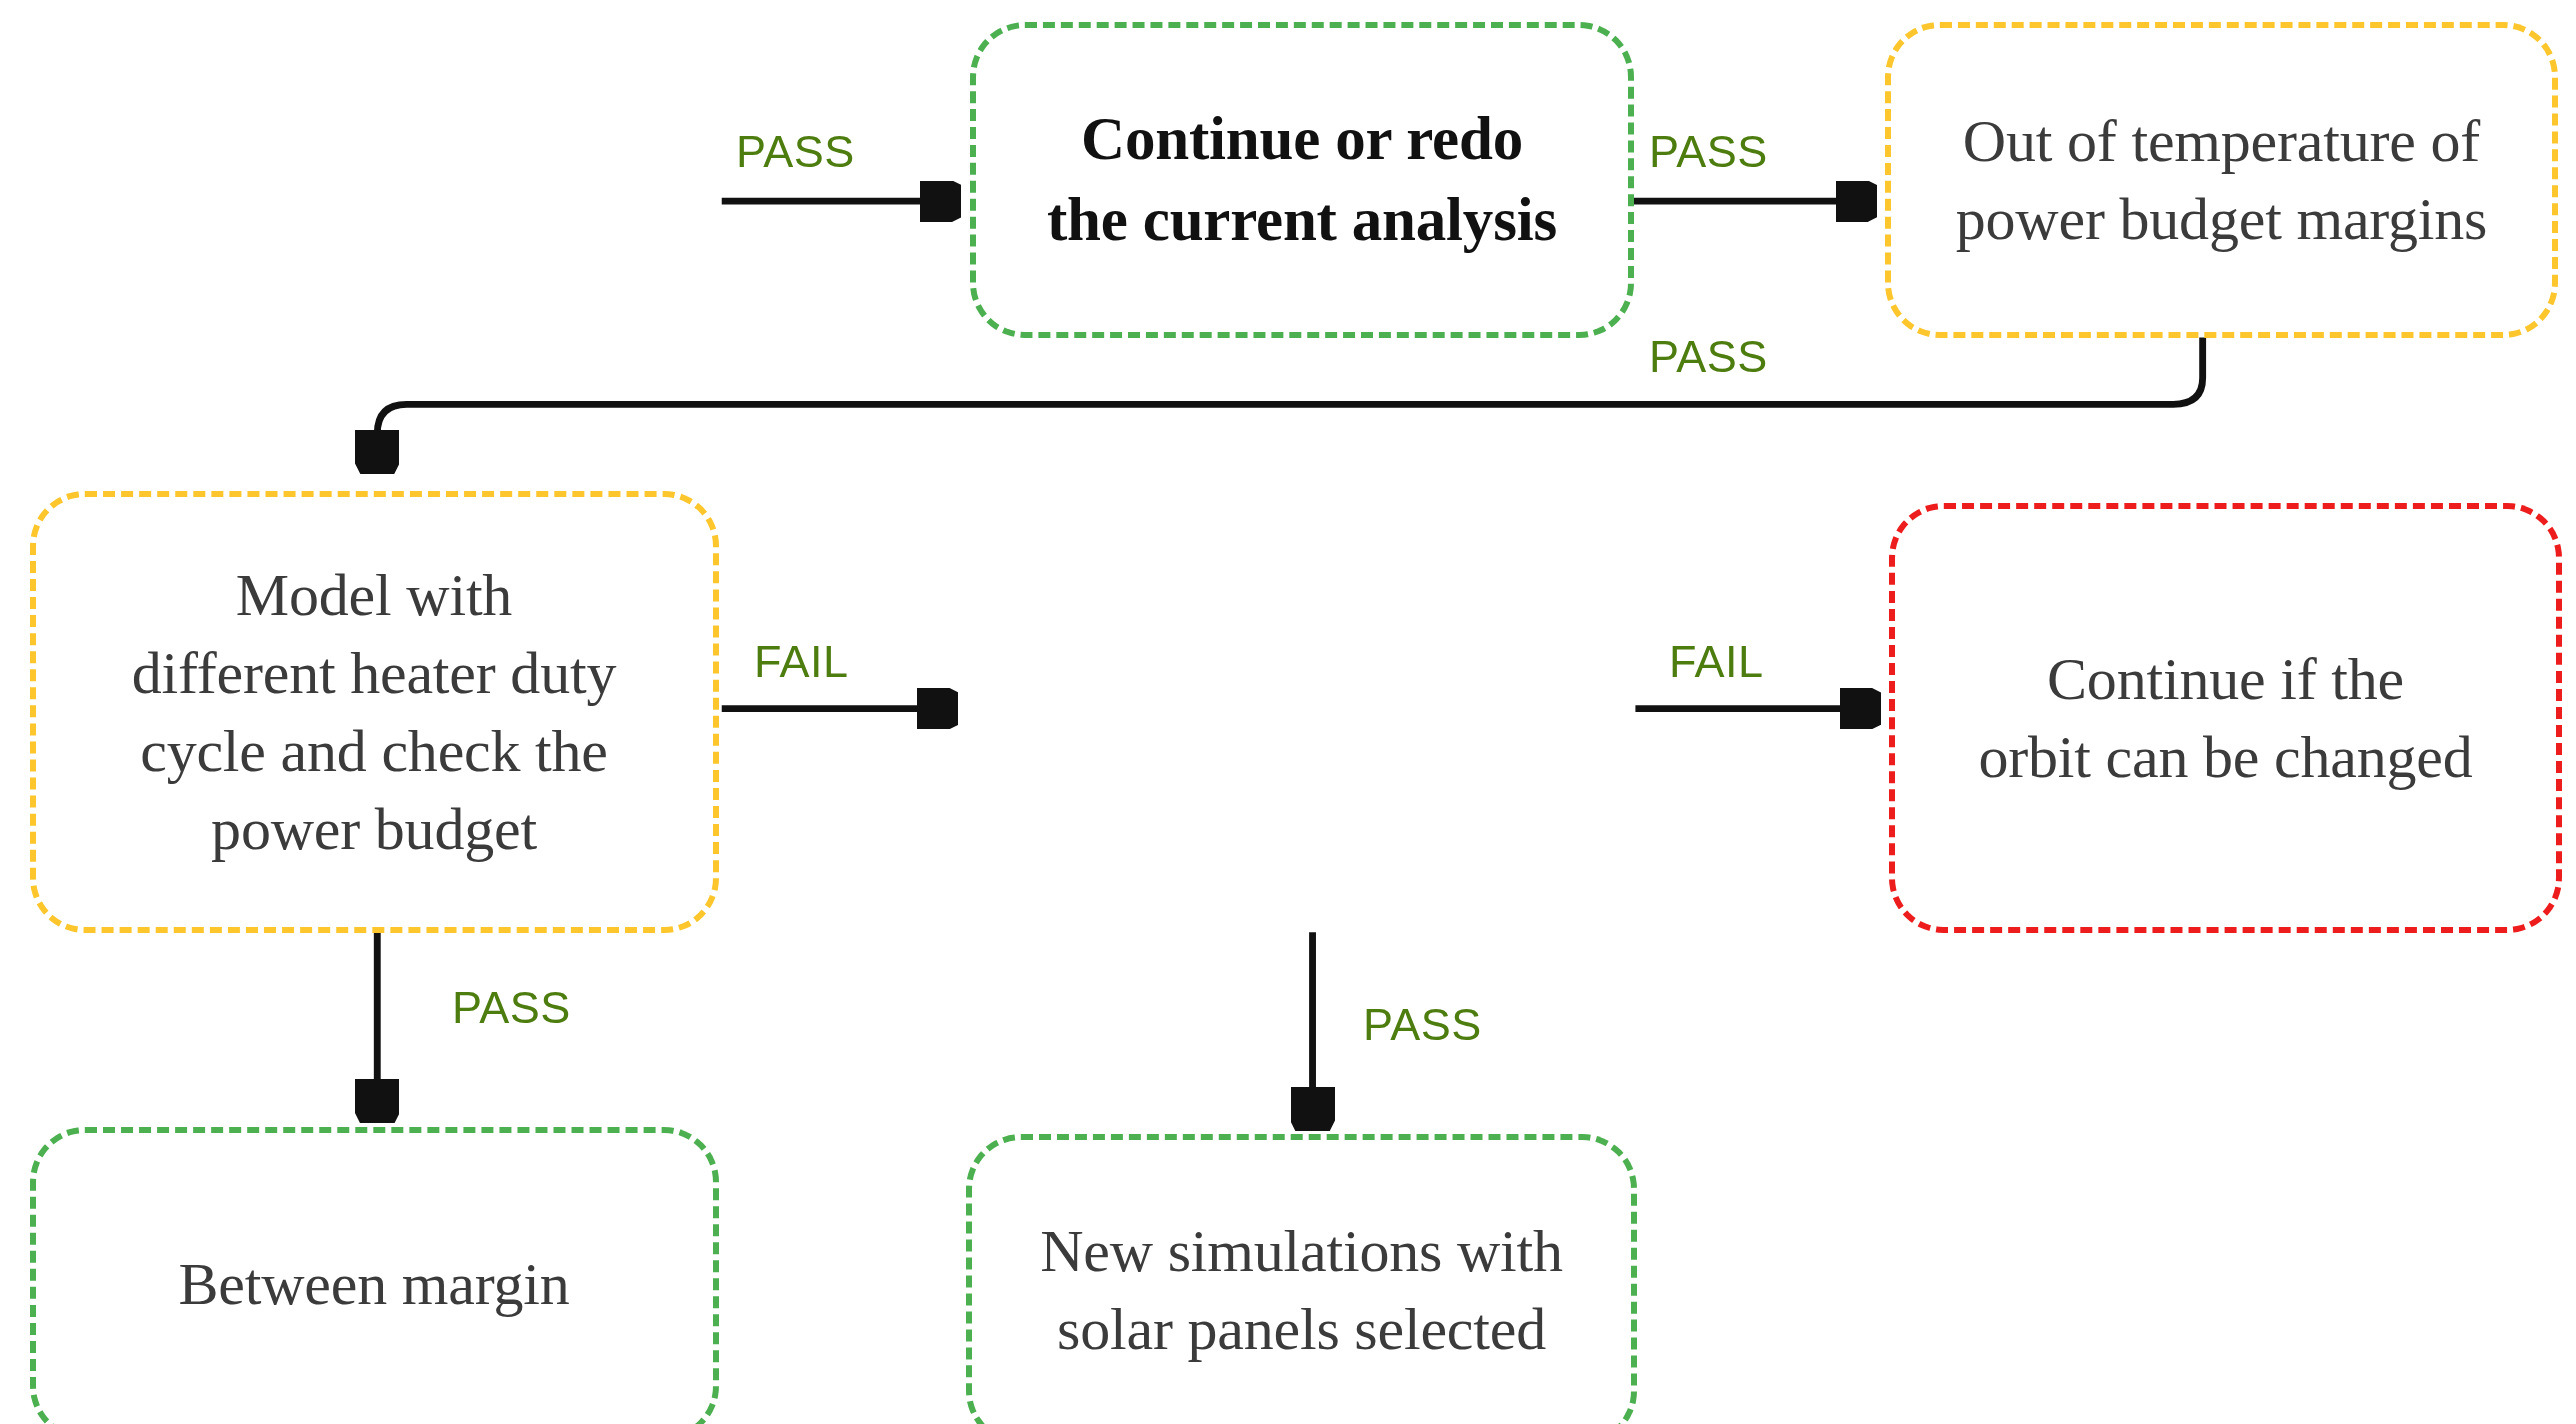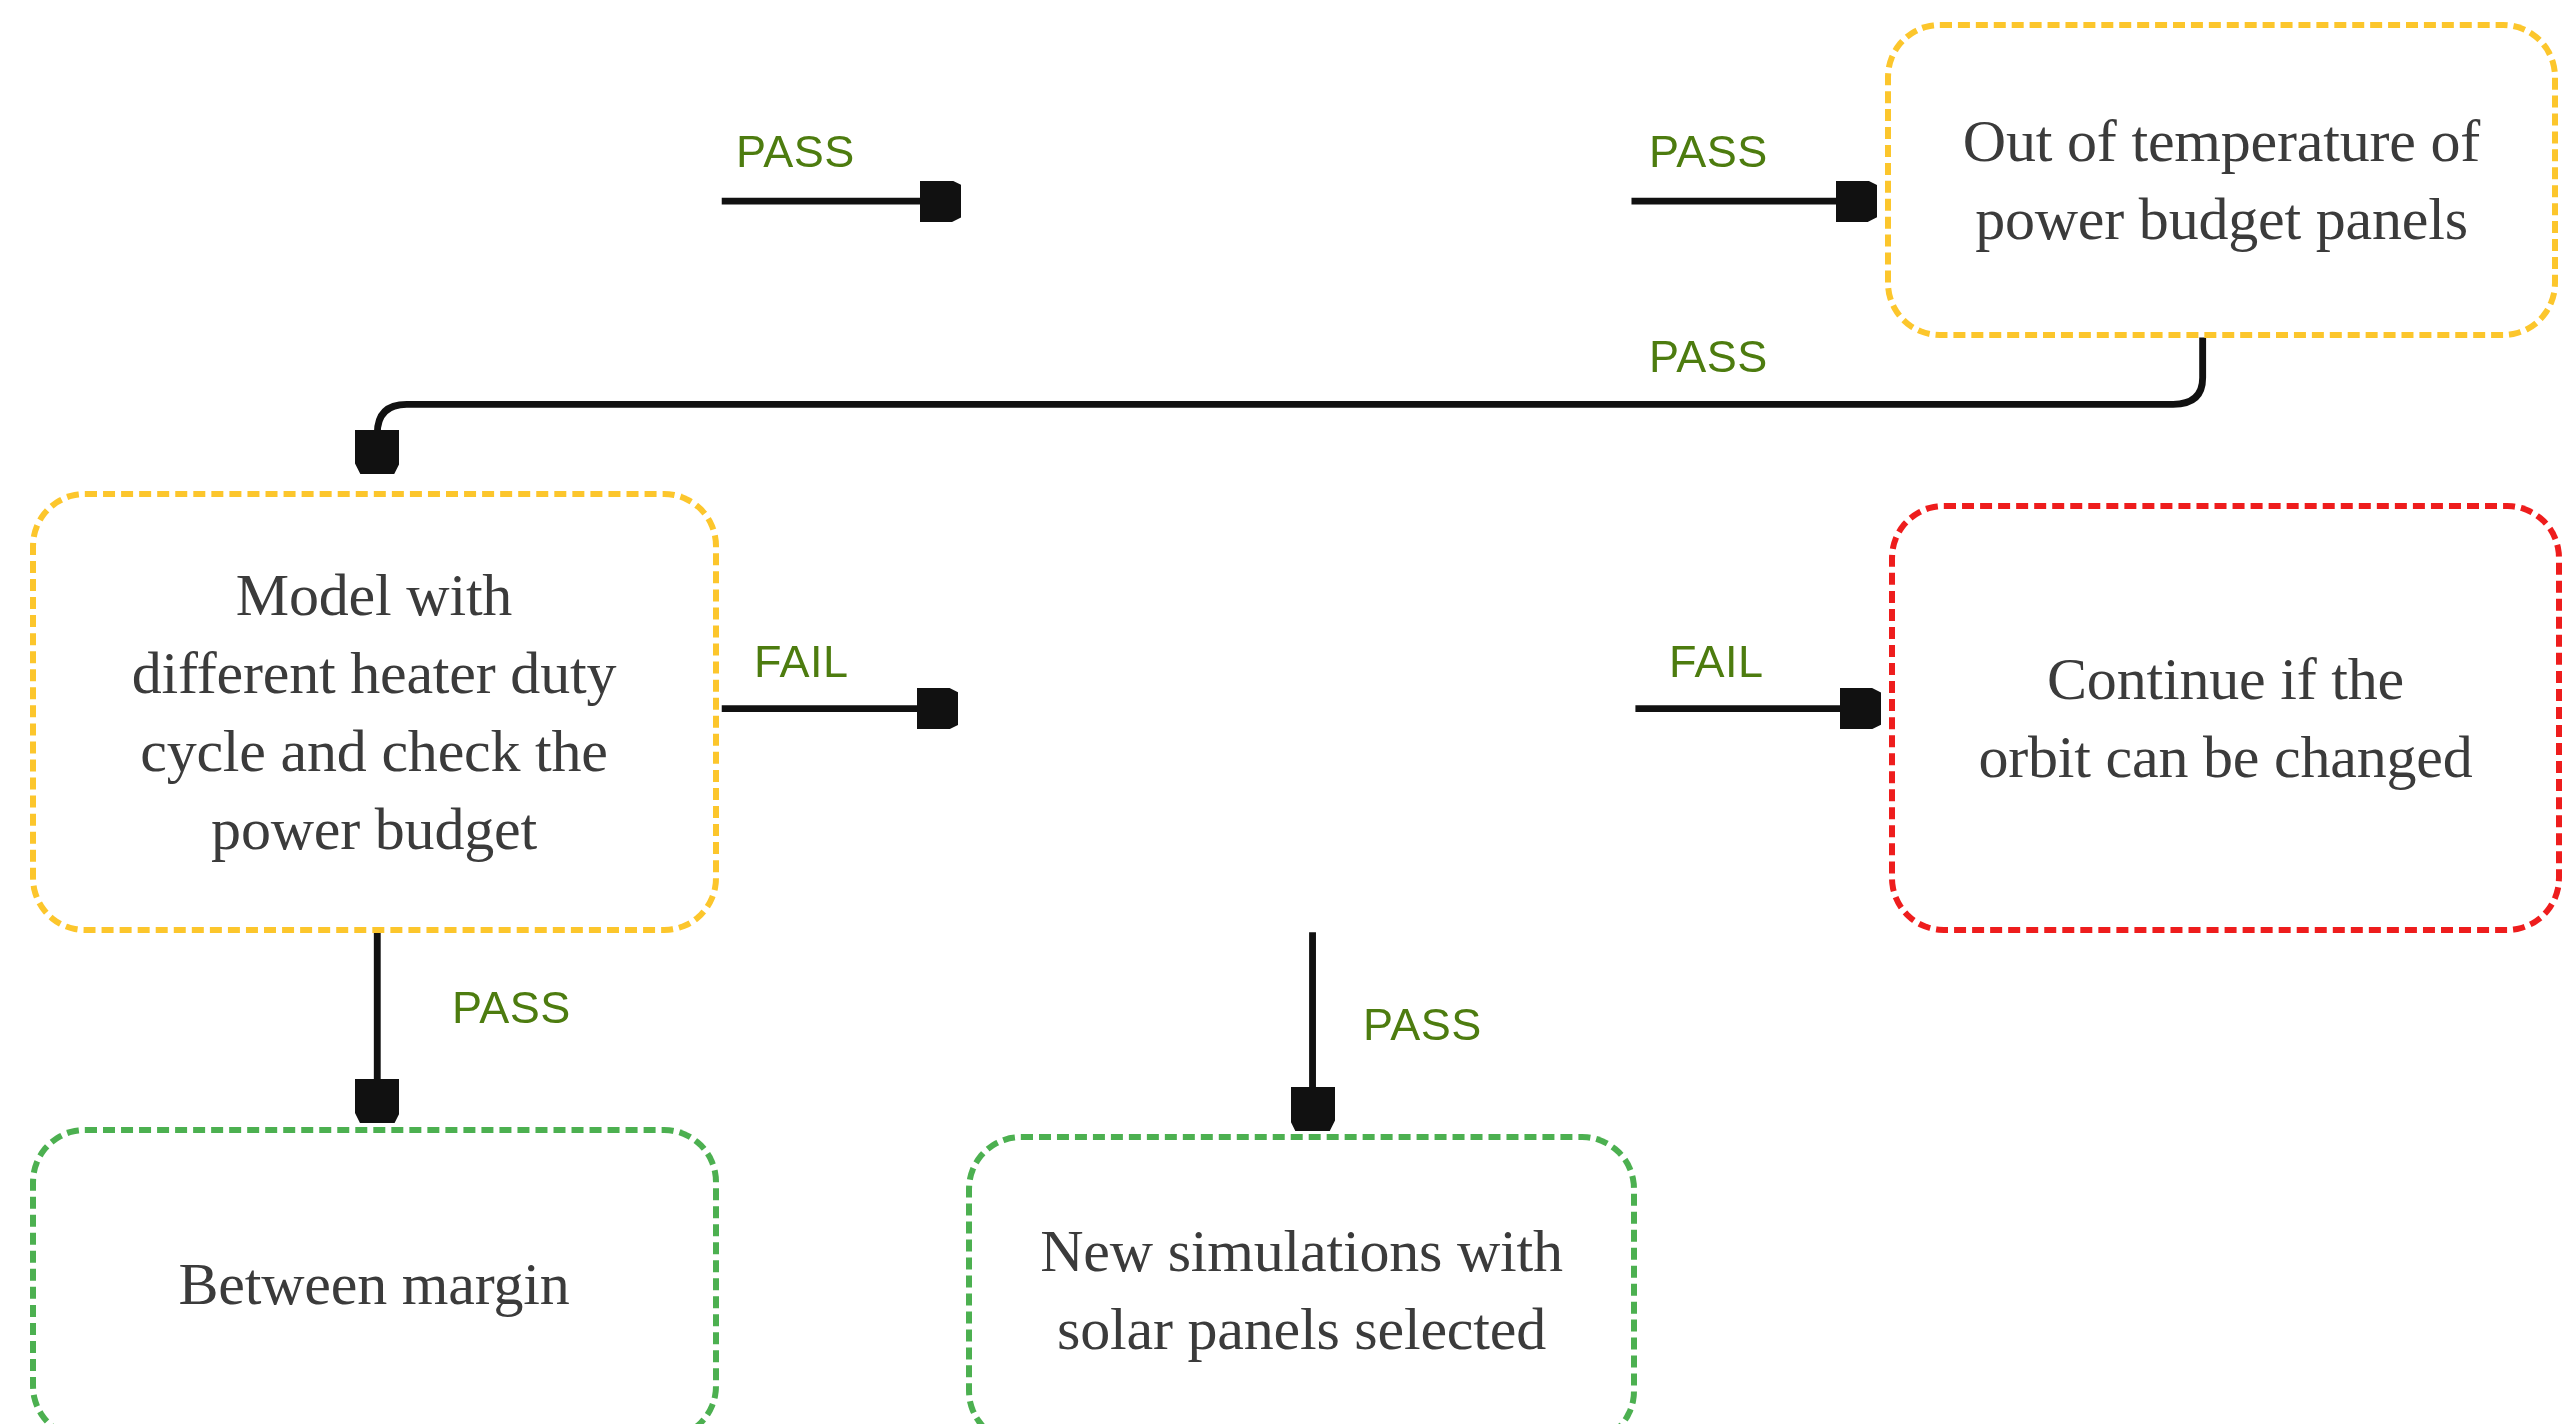--- a/index.html
+++ b/index.html
@@ -74,24 +74,28 @@
     <line x1="735" y1="722" x2="972" y2="722" marker-end="url(#ah)"></line>
 
     <line x1="1666" y1="722" x2="1912" y2="722" marker-end="url(#ah)"></line>
 
     <line x1="384" y1="950" x2="384" y2="1140" marker-end="url(#ahv)"></line>
 
     <line x1="1337" y1="950" x2="1337" y2="1148" marker-end="url(#ahv)"></line>
   </svg>
 
 
+  <div class="node green bold" style="left:970px; top:21.6px; width:664px; height:316px;">
+    <span class="txt">Continue or redo
+the current analysis</span>
+  </div>
 
   <div class="node yellow" style="left:1885px; top:21.6px; width:673px; height:316px;">
     <span class="txt">Out of temperature of
-power budget panels</span>
+power budget margins</span>
   </div>
 
   <div class="node yellow" style="left:29.5px; top:491px; width:689px; height:442px;">
     <span class="txt">Model with
 different heater duty
 cycle and check the
 power budget</span>
   </div>
 
 

